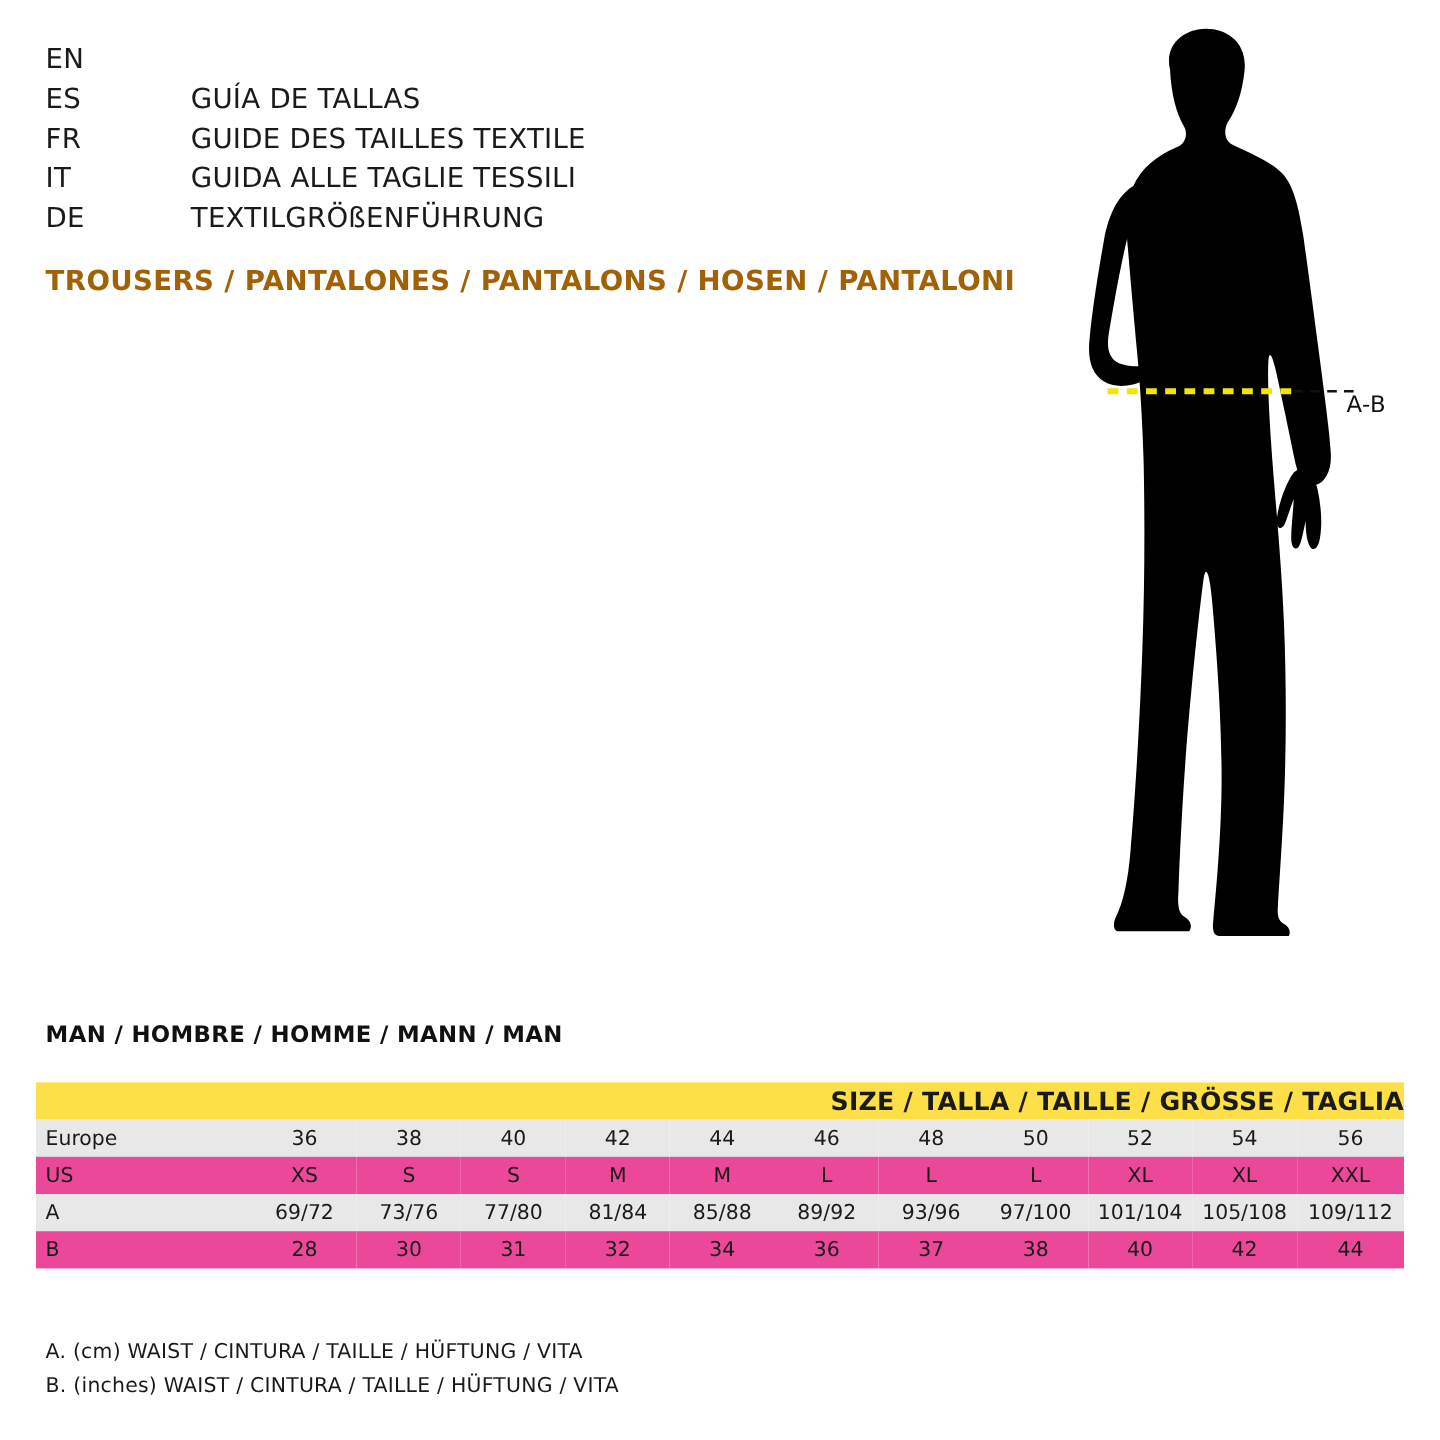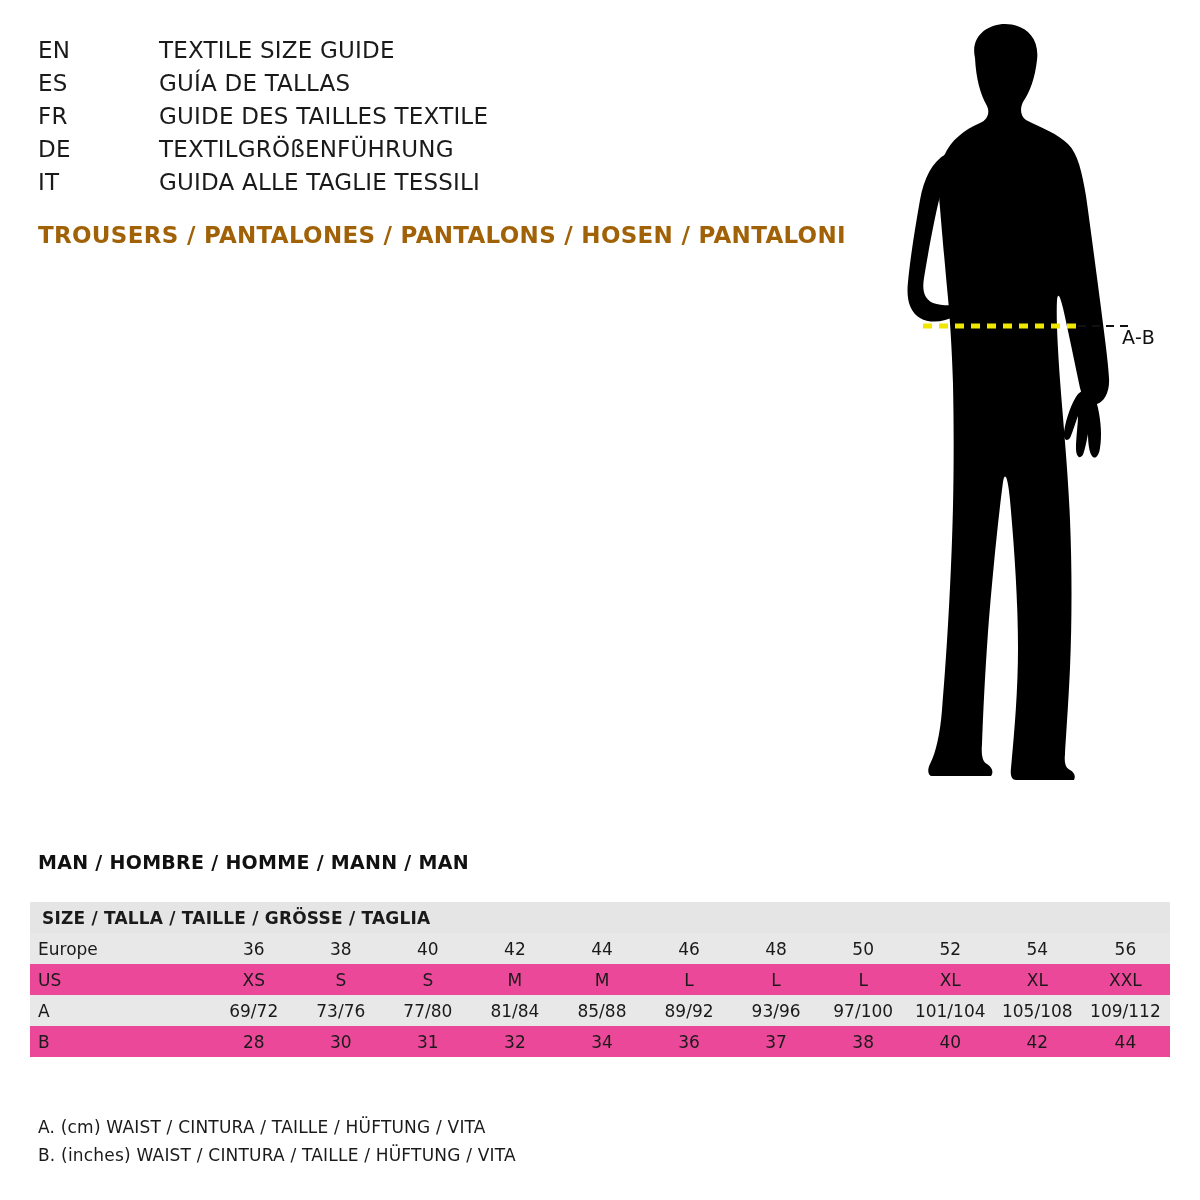--- a/index.html
+++ b/index.html
@@ -93,24 +93,24 @@
   }
   .size-table td, .size-table th {
     height: 31px;
     font-size: 17px;
     font-weight: normal;
     color: #1a1a1a;
     padding: 0;
     vertical-align: middle;
   }
   .size-table .head-row td {
-    background: #e5e5e5;
+    background: #fde047;
     font-weight: bold;
-    font-size: 17px;
-    text-align: left;
+    font-size: 21px;
+    text-align: right;
     padding-left: 12px;
     letter-spacing: 0.2px;
   }
   .row-shade-a { background: #e8e8e8; }
   .row-shade-b { background: #ec4899; }
   .size-table td.rowlabel {
     text-align: left;
     padding-left: 8px;
   }
   .size-table td.val {
@@ -129,37 +129,36 @@
     color: #1a1a1a;
     line-height: 28px;
   }
 </style>
 </head>
 <body>
 
 <div class="lang-block">
   <div class="lang-row">
     <span class="lang-code">EN</span>
-    <span class="lang-text">TEXTILE SIZE GUIDE</span>
   </div>
   <div class="lang-row">
     <span class="lang-code">ES</span>
     <span class="lang-text">GUÍA DE TALLAS</span>
   </div>
   <div class="lang-row">
     <span class="lang-code">FR</span>
     <span class="lang-text">GUIDE DES TAILLES TEXTILE</span>
   </div>
   <div class="lang-row">
+    <span class="lang-code">IT</span>
+    <span class="lang-text">GUIDA ALLE TAGLIE TESSILI</span>
+  </div>
+  <div class="lang-row">
     <span class="lang-code">DE</span>
     <span class="lang-text">TEXTILGRÖßENFÜHRUNG</span>
-  </div>
-  <div class="lang-row">
-    <span class="lang-code">IT</span>
-    <span class="lang-text">GUIDA ALLE TAGLIE TESSILI</span>
   </div>
 </div>
 
 <div class="garment-title">TROUSERS / PANTALONES / PANTALONS / HOSEN / PANTALONI</div>
 
 <div class="figure-wrap">
   <svg class="figure-svg" width="380" height="790" viewBox="0 0 380 790" xmlns="http://www.w3.org/2000/svg">
     <path fill="#000000" d="
       M 155 38
       C 150 16, 168 4, 185 4

